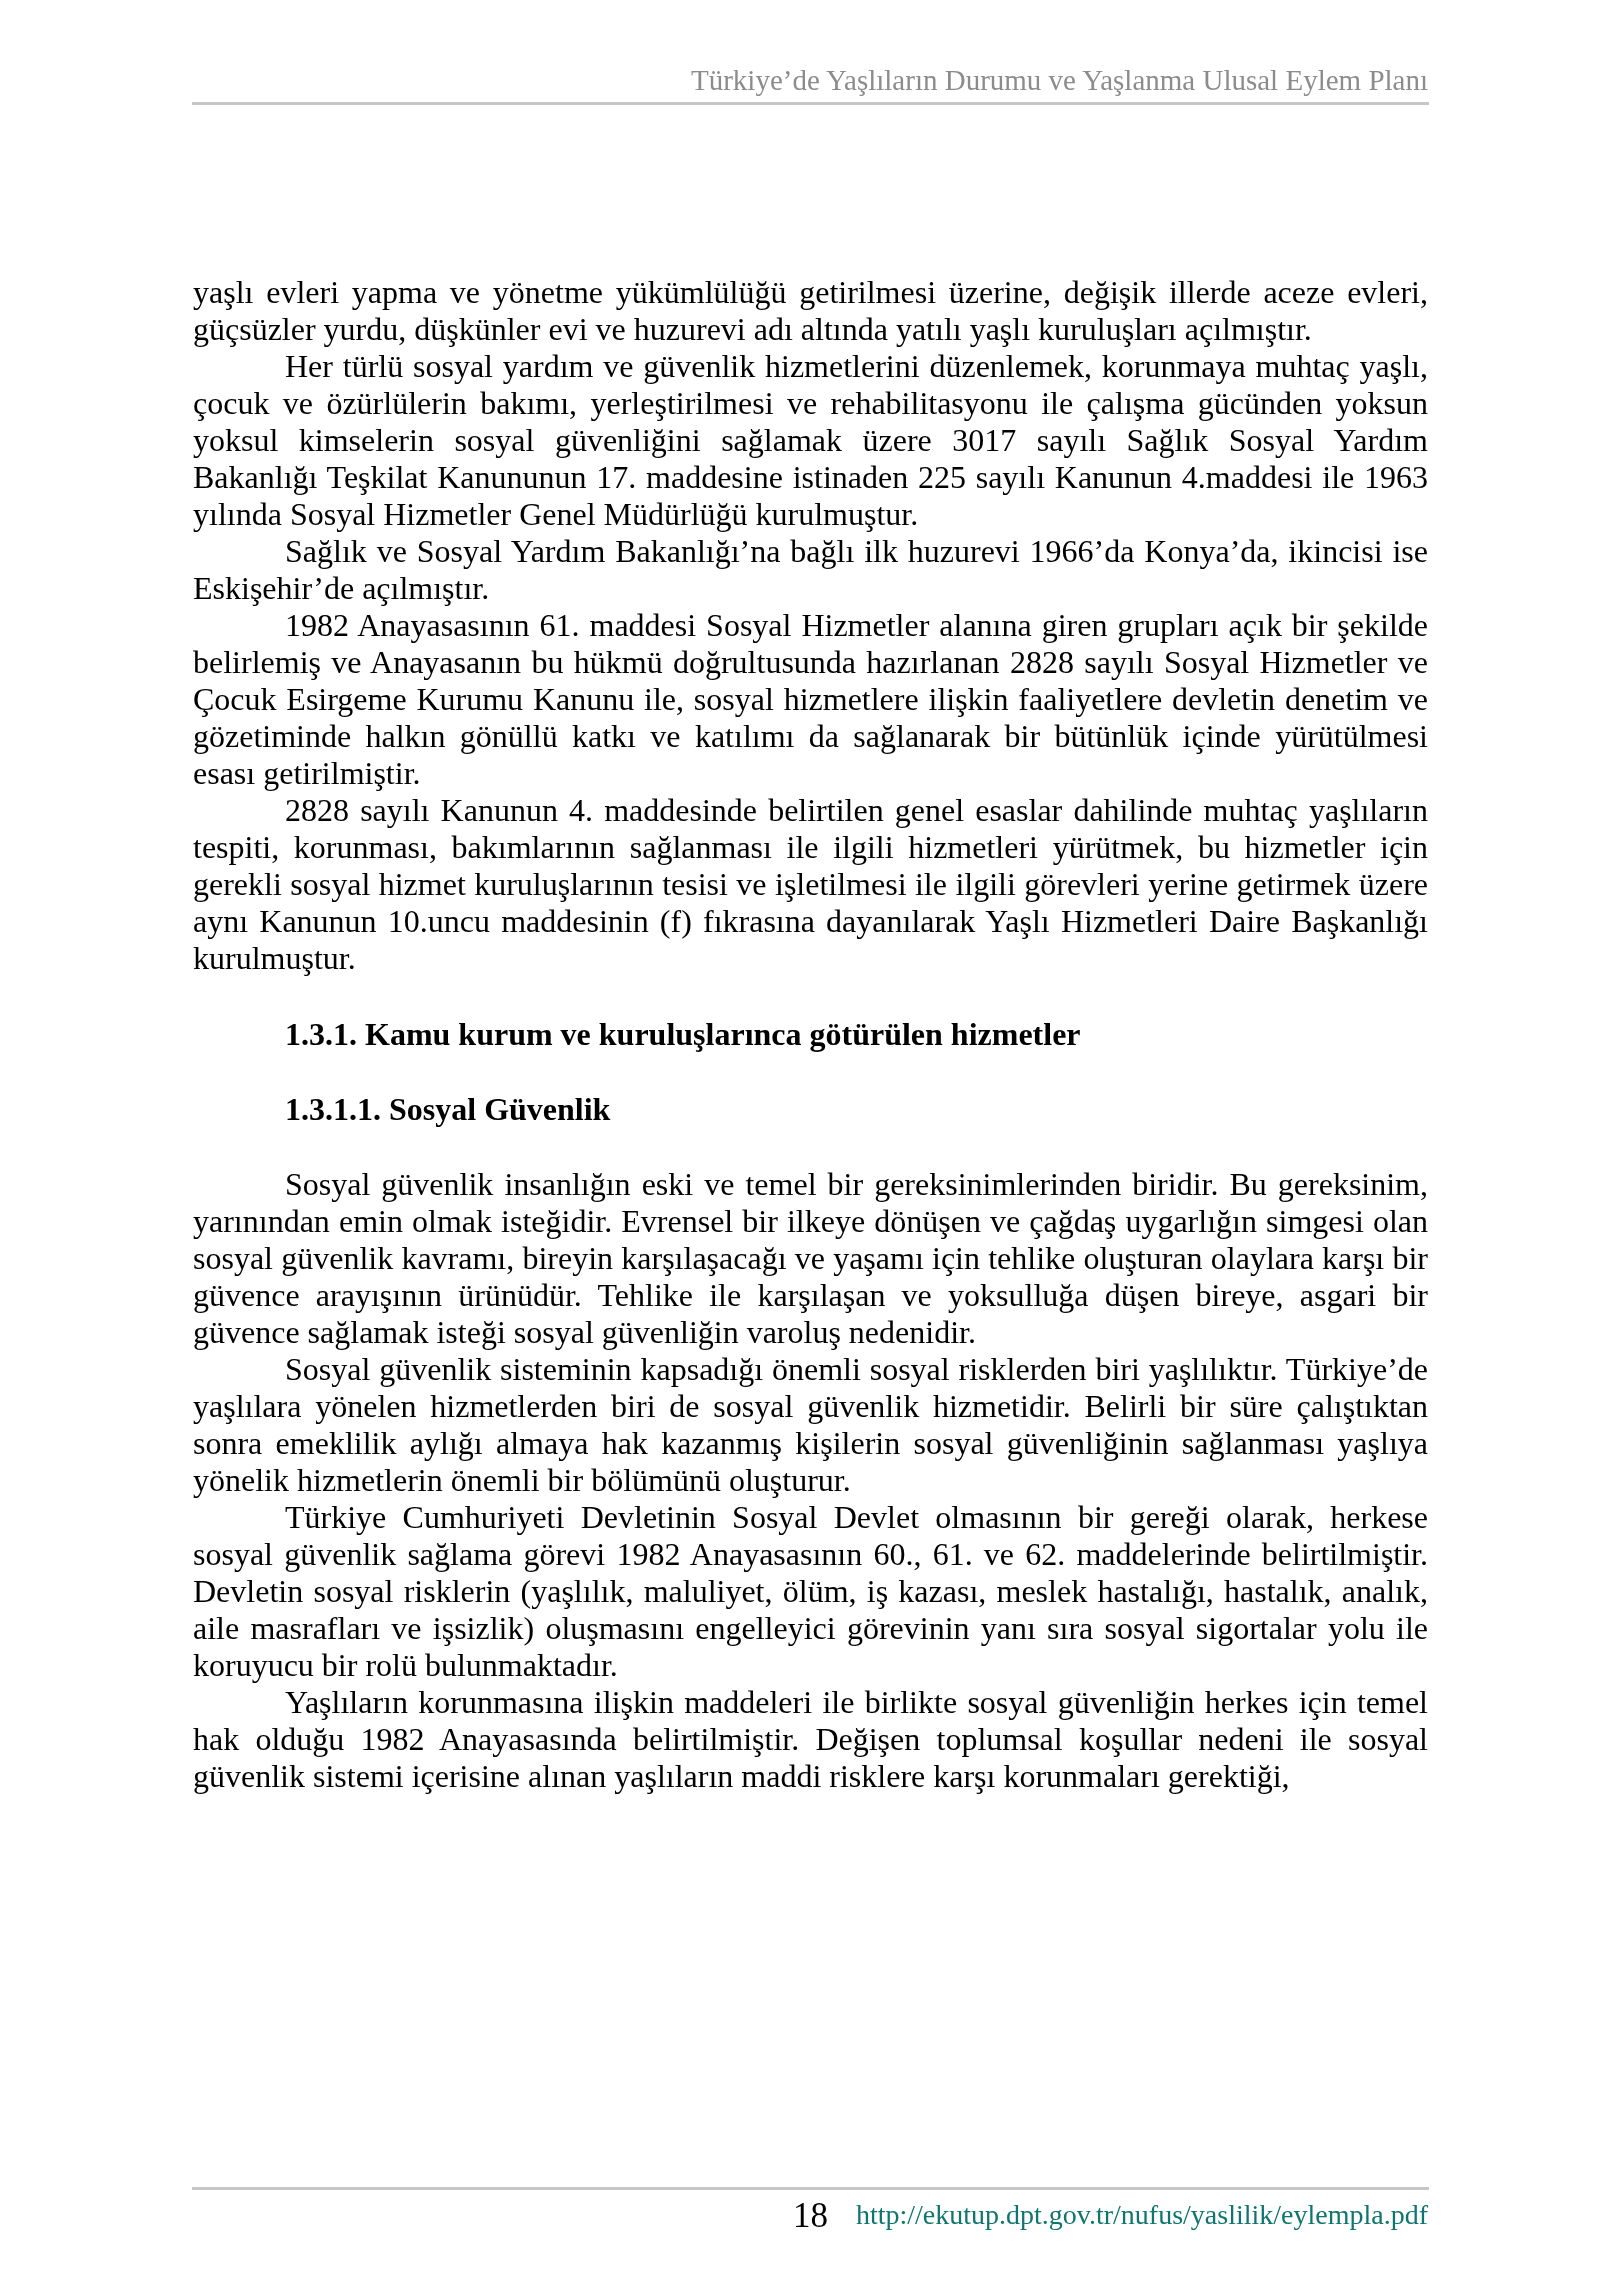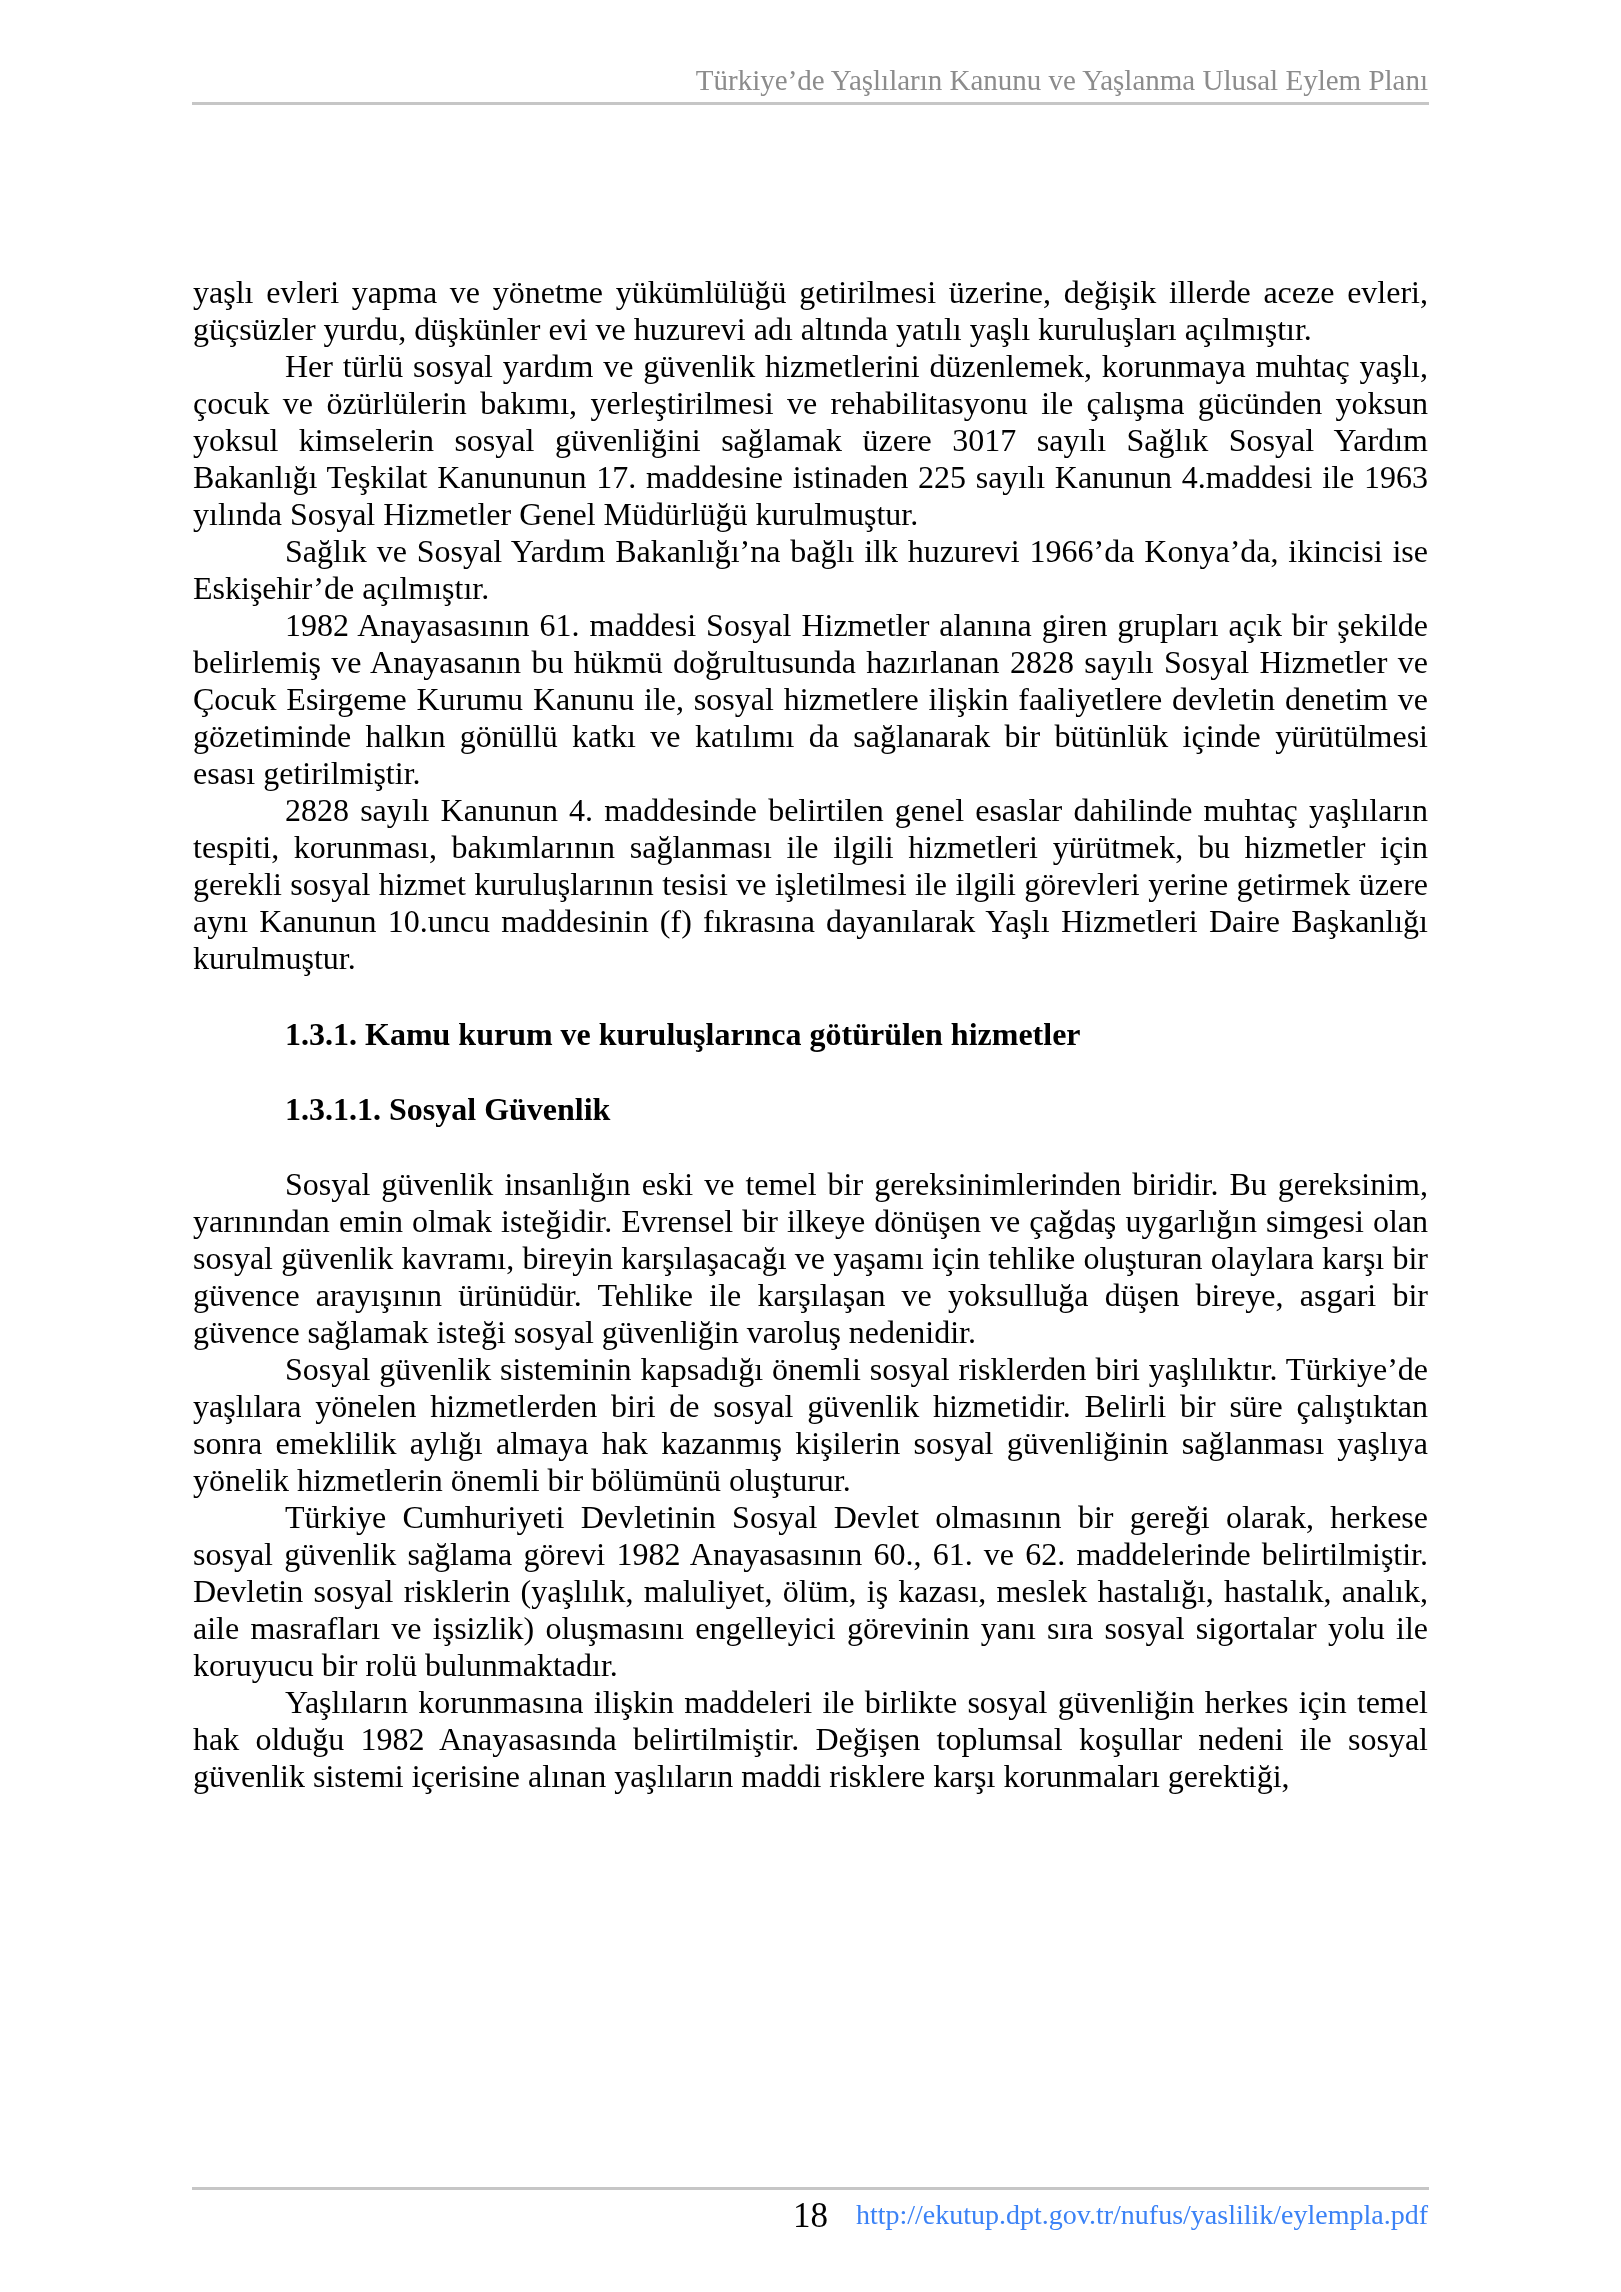--- a/index.html
+++ b/index.html
@@ -84,29 +84,29 @@
     font-size: 35px;
     color: #000000;
   }
   .source-url {
     position: absolute;
     top: 2199px;
     left: 193px;
     width: 1235px;
     text-align: right;
     font-size: 28px;
-    color: #3b82f6;
+    color: #0f766e;
   }
 </style>
 </head>
 <body>
 
 <div class="page">
 
-  <div class="header-title">Türkiye’de Yaşlıların Kanunu ve Yaşlanma Ulusal Eylem Planı</div>
+  <div class="header-title">Türkiye’de Yaşlıların Durumu ve Yaşlanma Ulusal Eylem Planı</div>
   <div class="header-rule"></div>
 
   <div class="content">
     <p>yaşlı evleri yapma ve yönetme yükümlülüğü getirilmesi üzerine, değişik illerde aceze evleri, güçsüzler yurdu, düşkünler evi ve huzurevi adı altında yatılı yaşlı kuruluşları açılmıştır.</p>
     <p class="indent">Her türlü sosyal yardım ve güvenlik hizmetlerini düzenlemek, korunmaya muhtaç yaşlı, çocuk ve özürlülerin bakımı, yerleştirilmesi ve rehabilitasyonu ile çalışma gücünden yoksun yoksul kimselerin sosyal güvenliğini sağlamak üzere 3017 sayılı Sağlık Sosyal Yardım Bakanlığı Teşkilat Kanununun 17. maddesine istinaden 225 sayılı Kanunun 4.maddesi ile 1963 yılında Sosyal Hizmetler Genel Müdürlüğü kurulmuştur.</p>
     <p class="indent">Sağlık ve Sosyal Yardım Bakanlığı’na bağlı ilk huzurevi 1966’da Konya’da, ikincisi ise Eskişehir’de açılmıştır.</p>
     <p class="indent">1982 Anayasasının 61. maddesi Sosyal Hizmetler alanına giren grupları açık bir şekilde belirlemiş ve Anayasanın bu hükmü doğrultusunda hazırlanan 2828 sayılı Sosyal Hizmetler ve Çocuk Esirgeme Kurumu Kanunu ile, sosyal hizmetlere ilişkin faaliyetlere devletin denetim ve gözetiminde halkın gönüllü katkı ve katılımı da sağlanarak bir bütünlük içinde yürütülmesi esası getirilmiştir.</p>
     <p class="indent">2828 sayılı Kanunun 4. maddesinde belirtilen genel esaslar dahilinde muhtaç yaşlıların tespiti, korunması, bakımlarının sağlanması ile ilgili hizmetleri yürütmek, bu hizmetler için gerekli sosyal hizmet kuruluşlarının tesisi ve işletilmesi ile ilgili görevleri yerine getirmek üzere aynı Kanunun 10.uncu maddesinin (f) fıkrasına dayanılarak Yaşlı Hizmetleri Daire Başkanlığı kurulmuştur.</p>
     <h3 class="heading">1.3.1. Kamu kurum ve kuruluşlarınca götürülen hizmetler</h3>
     <h4 class="heading sub">1.3.1.1. Sosyal Güvenlik</h4>

